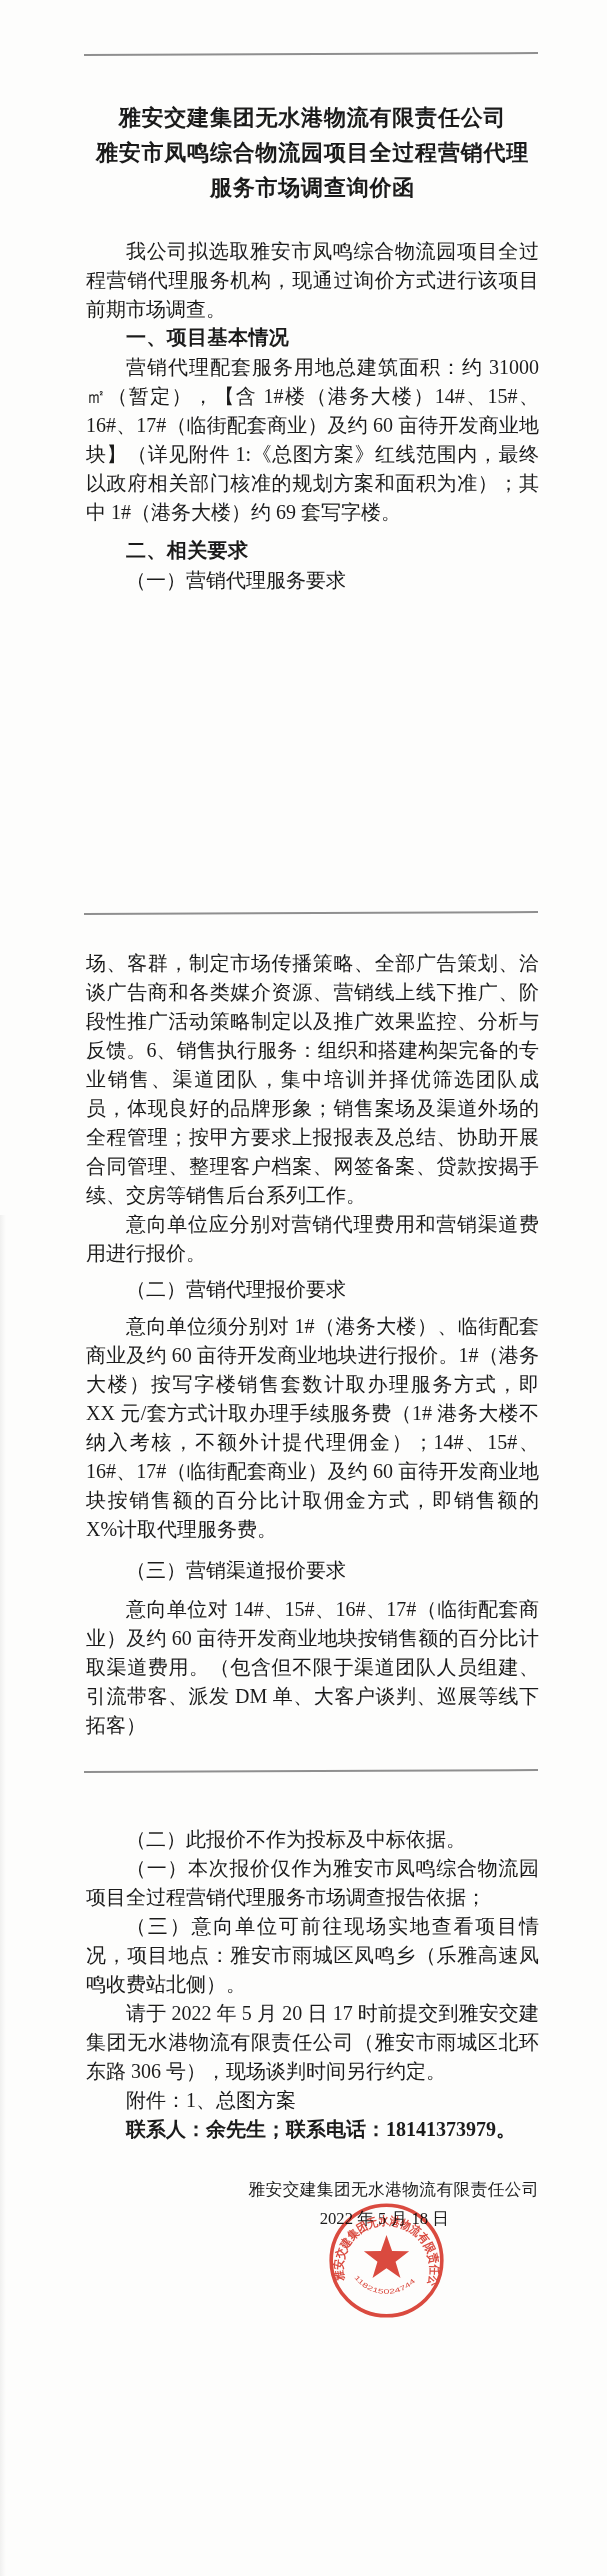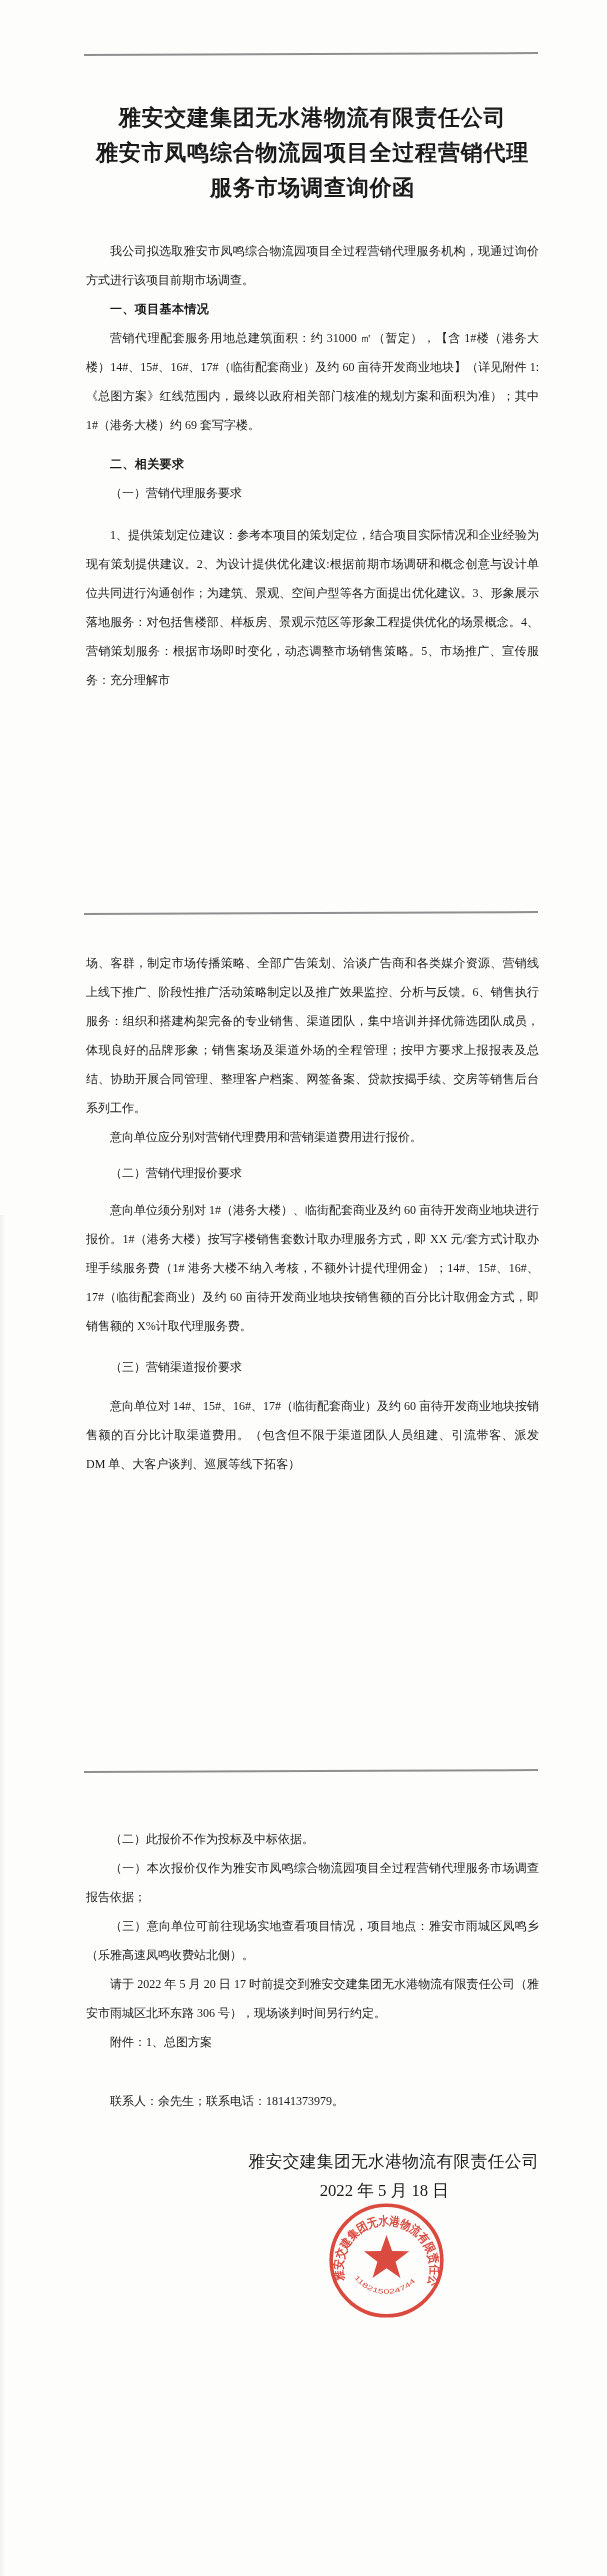--- a/index.html
+++ b/index.html
@@ -20,27 +20,27 @@
     background:#8f8f8f;transform:rotate(-0.25deg);
   }
   .sheet{
     position:absolute;left:86px;width:453px;
   }
   .doc-title{
     font-weight:bold;font-size:22px;line-height:35px;
     text-align:center;letter-spacing:0.8px;
   }
   .blocks p{
-    margin:0;font-size:12px;line-height:29px;
+    margin:0;font-size:20px;line-height:29px;
     text-align:justify;text-justify:inter-character;
   }
   .blocks p.para{text-indent:2em;}
   .blocks p.cont{text-indent:0;}
   .blocks p.h1{
-    font-family:Liberation Serif, serif;
+    font-family:Liberation Mono, monospace;
     font-weight:bold;text-indent:2em;letter-spacing:0.4px;
   }
   .blocks p.h2{text-indent:2em;}
   .spacer-title{height:32px;}
   .signature{margin-top:31px;}
   .sig-company{
     font-size:16.7px;line-height:29px;text-align:right;letter-spacing:0.4px;
   }
   .sig-date{
     font-size:16.7px;line-height:29px;text-align:right;padding-right:90px;
@@ -64,21 +64,20 @@
       <div>雅安交建集团无水港物流有限责任公司</div>
       <div>雅安市凤鸣综合物流园项目全过程营销代理服务市场调查询价函</div>
     </div>
     <div class="spacer-title"></div>
     <div class="blocks">
         <p class="para">我公司拟选取雅安市凤鸣综合物流园项目全过程营销代理服务机构，现通过询价方式进行该项目前期市场调查。</p>
         <p class="h1">一、项目基本情况</p>
         <p class="para">营销代理配套服务用地总建筑面积：约 31000 ㎡（暂定），【含 1#楼（港务大楼）14#、15#、16#、17#（临街配套商业）及约 60 亩待开发商业地块】（详见附件 1:《总图方案》红线范围内，最终以政府相关部门核准的规划方案和面积为准）；其中 1#（港务大楼）约 69 套写字楼。</p>
         <p class="h1" style="margin-top: 10px;">二、相关要求</p>
         <p class="h2">（一）营销代理服务要求</p>
-        <p class="para" style="margin-top: 13px;">1、提供策划定位建议：参考本项目的策划定位，结合项目实际情况和企业经验为现有策划提供建议。2、为设计提供优化建议:根据前期市场调研和概念创意与设计单位共同进行沟通创作；为建筑、景观、空间户型等各方面提出优化建议。3、形象展示落地服务：对包括售楼部、样板房、景观示范区等形象工程提供优化的场景概念。4、营销策划服务：根据市场即时变化，动态调整市场销售策略。5、市场推广、宣传服务：充分理解市</p>
       </div>
   </section>
 
   <section class="sheet" style="top:949px">
     <div class="blocks">
         <p class="cont">场、客群，制定市场传播策略、全部广告策划、洽谈广告商和各类媒介资源、营销线上线下推广、阶段性推广活动策略制定以及推广效果监控、分析与反馈。6、销售执行服务：组织和搭建构架完备的专业销售、渠道团队，集中培训并择优筛选团队成员，体现良好的品牌形象；销售案场及渠道外场的全程管理；按甲方要求上报报表及总结、协助开展合同管理、整理客户档案、网签备案、贷款按揭手续、交房等销售后台系列工作。</p>
         <p class="para">意向单位应分别对营销代理费用和营销渠道费用进行报价。</p>
         <p class="h2" style="margin-top: 7px;">（二）营销代理报价要求</p>
         <p class="para" style="margin-top: 7.6px;">意向单位须分别对 1#（港务大楼）、临街配套商业及约 60 亩待开发商业地块进行报价。1#（港务大楼）按写字楼销售套数计取办理服务方式，即 XX 元/套方式计取办理手续服务费（1# 港务大楼不纳入考核，不额外计提代理佣金）；14#、15#、16#、17#（临街配套商业）及约 60 亩待开发商业地块按销售额的百分比计取佣金方式，即销售额的 X%计取代理服务费。</p>
         <p class="h2" style="margin-top: 12px;">（三）营销渠道报价要求</p>
@@ -86,21 +85,21 @@
       </div>
   </section>
 
   <section class="sheet" style="top:1825px">
     <div class="blocks">
         <p class="para">（二）此报价不作为投标及中标依据。</p>
         <p class="para">（一）本次报价仅作为雅安市凤鸣综合物流园项目全过程营销代理服务市场调查报告依据；</p>
         <p class="para">（三）意向单位可前往现场实地查看项目情况，项目地点：雅安市雨城区凤鸣乡（乐雅高速凤鸣收费站北侧）。</p>
         <p class="para">请于 2022 年 5 月 20 日 17 时前提交到雅安交建集团无水港物流有限责任公司（雅安市雨城区北环东路 306 号），现场谈判时间另行约定。</p>
         <p class="para">附件：1、总图方案</p>
-        <p class="para" style="margin-top: 30px;">联系人：余先生；联系电话：18141373979。</p>
+        <p class="para" style=" font-weight: bold;">联系人：余先生；联系电话：18141373979。</p>
       </div>
     <div class="signature">
       <div class="sig-company">雅安交建集团无水港物流有限责任公司</div>
       <div class="sig-date">2022 年 5 月 18 日</div>
     </div>
   </section>
 
   <svg class="seal" viewBox="0 0 200 200">
     <defs>
       <path id="sealTopArc" d="M 29 135 A 74 74 0 1 1 171 135" fill="none"></path>

